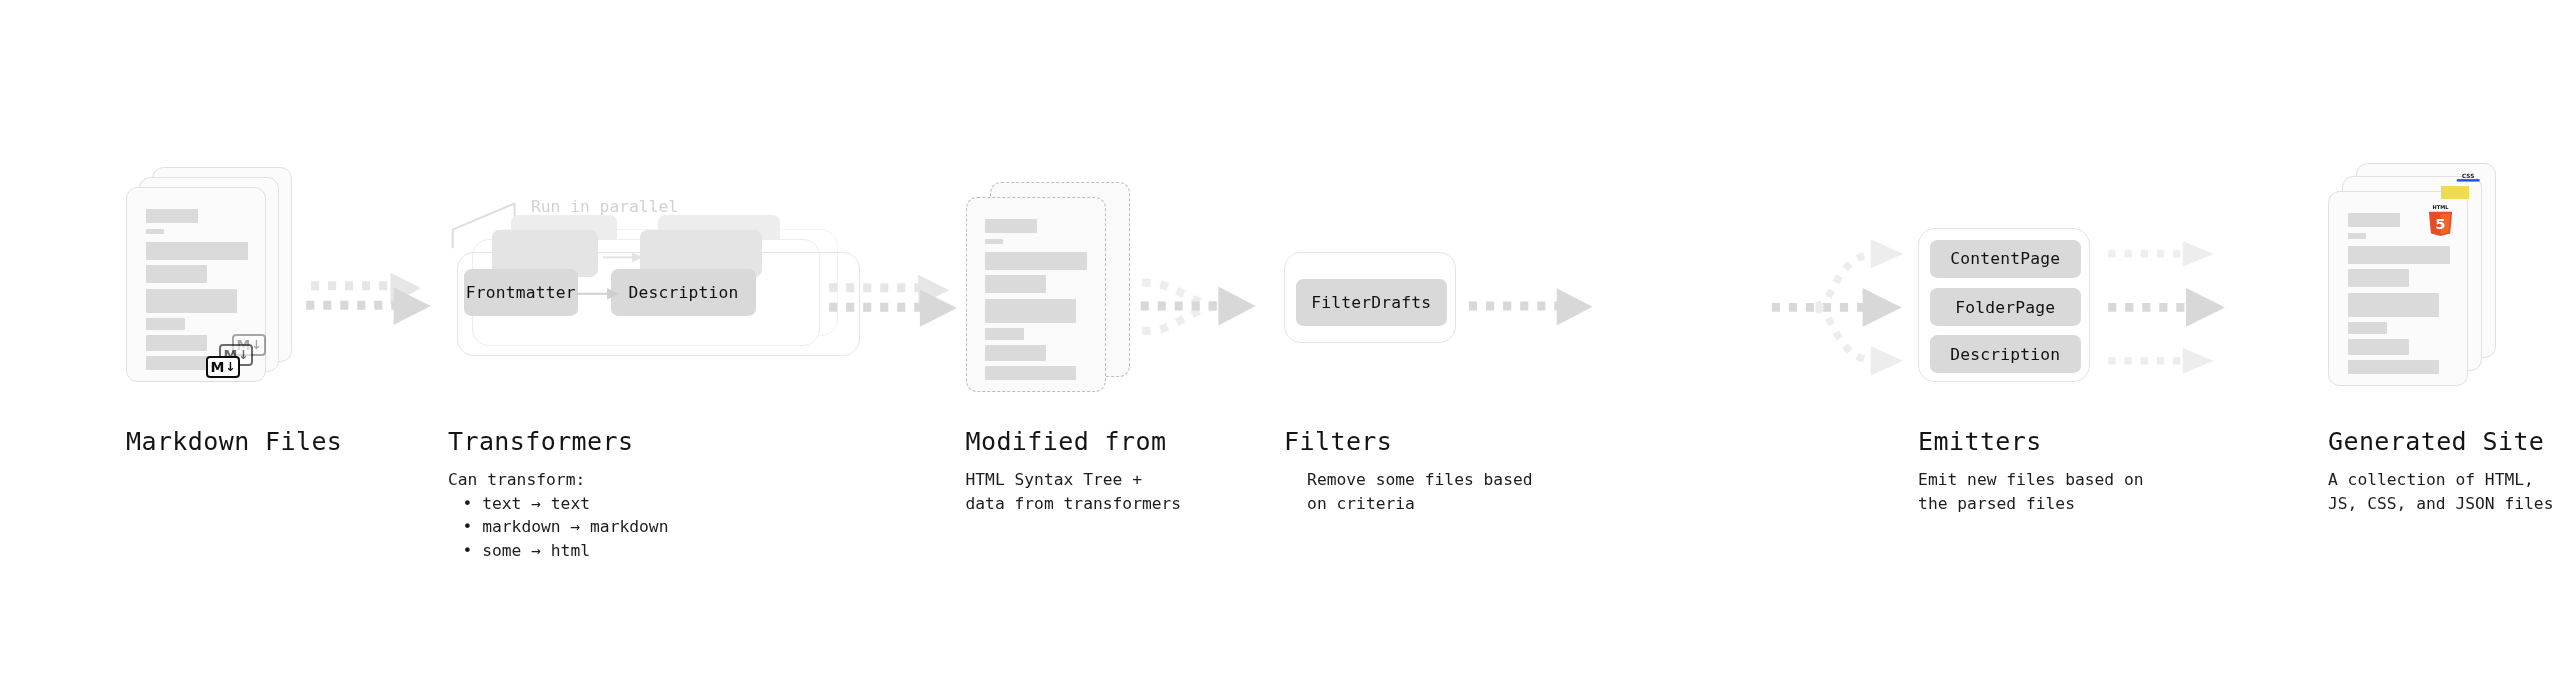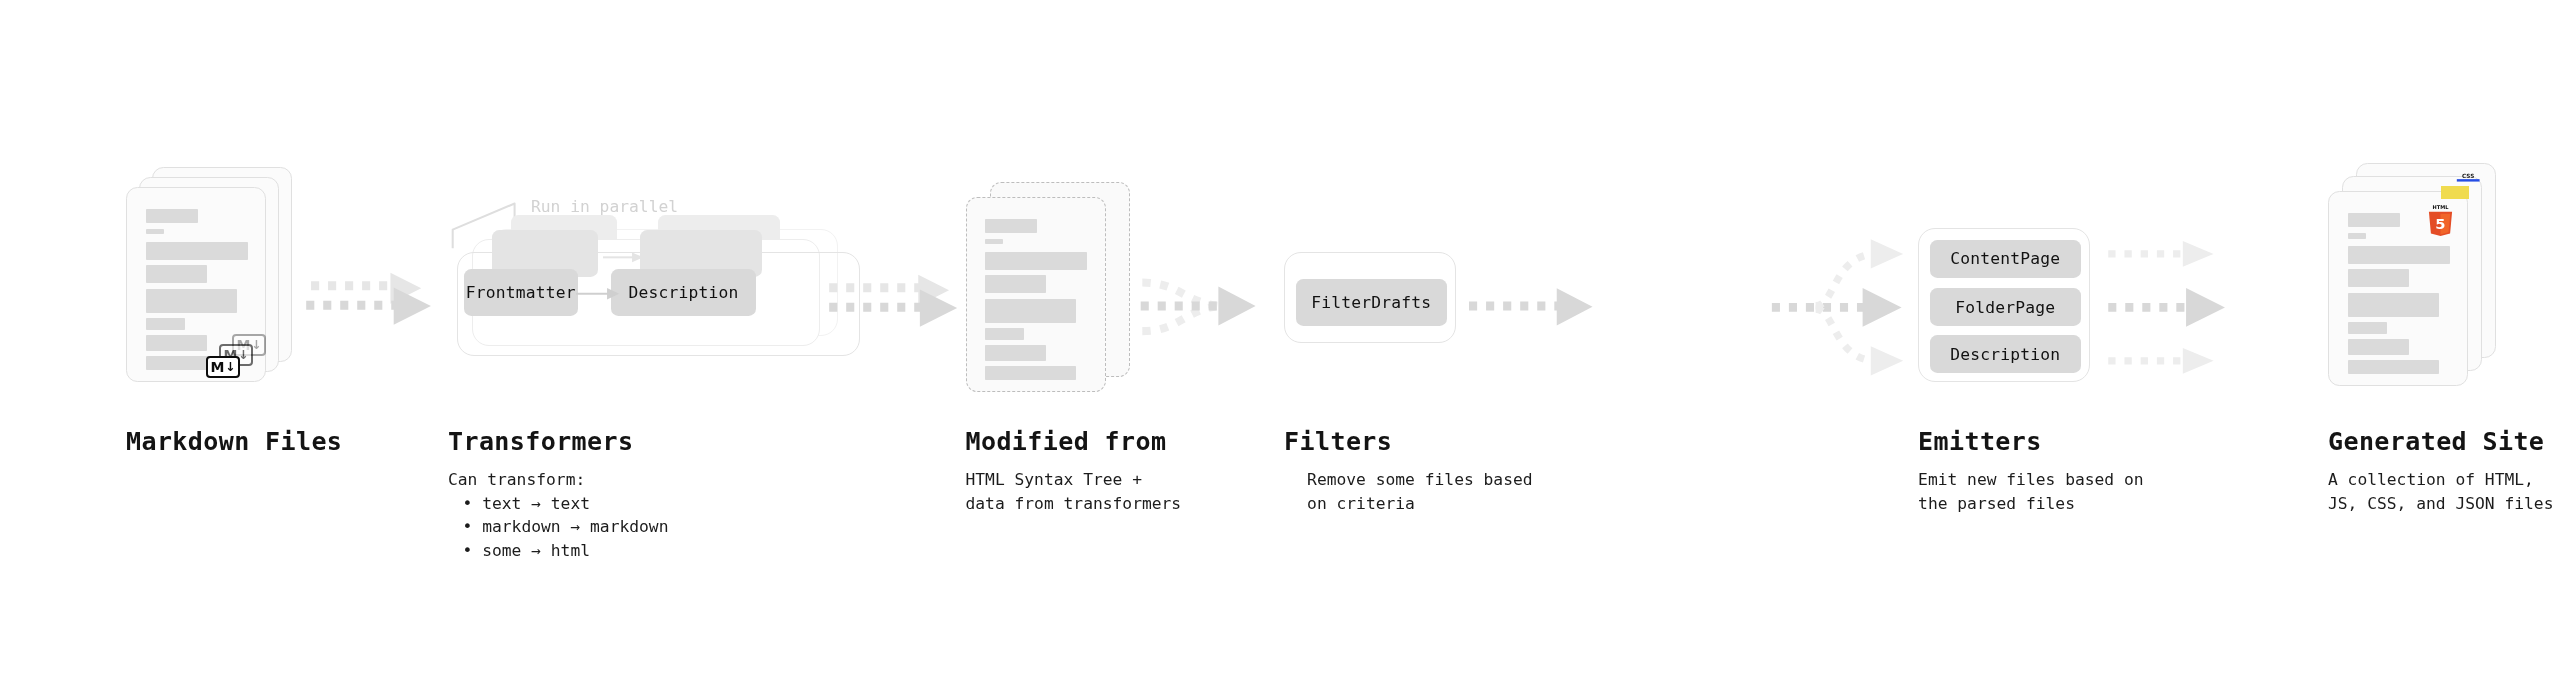--- a/index.html
+++ b/index.html
@@ -23,21 +23,21 @@
   .stage {
     position: absolute;
     top: 0;
     height: 681px;
   }
 
   
   .heading {
     position: absolute;
     font-size: 25px;
-    font-weight: 700;
+    font-weight: 400;
     color: #141414;
     letter-spacing: 0.4px;
     white-space: nowrap;
   }
   .caption {
     position: absolute;
     font-size: 16.3px;
     line-height: 23.6px;
     color: #1c1c1c;
     white-space: pre;

